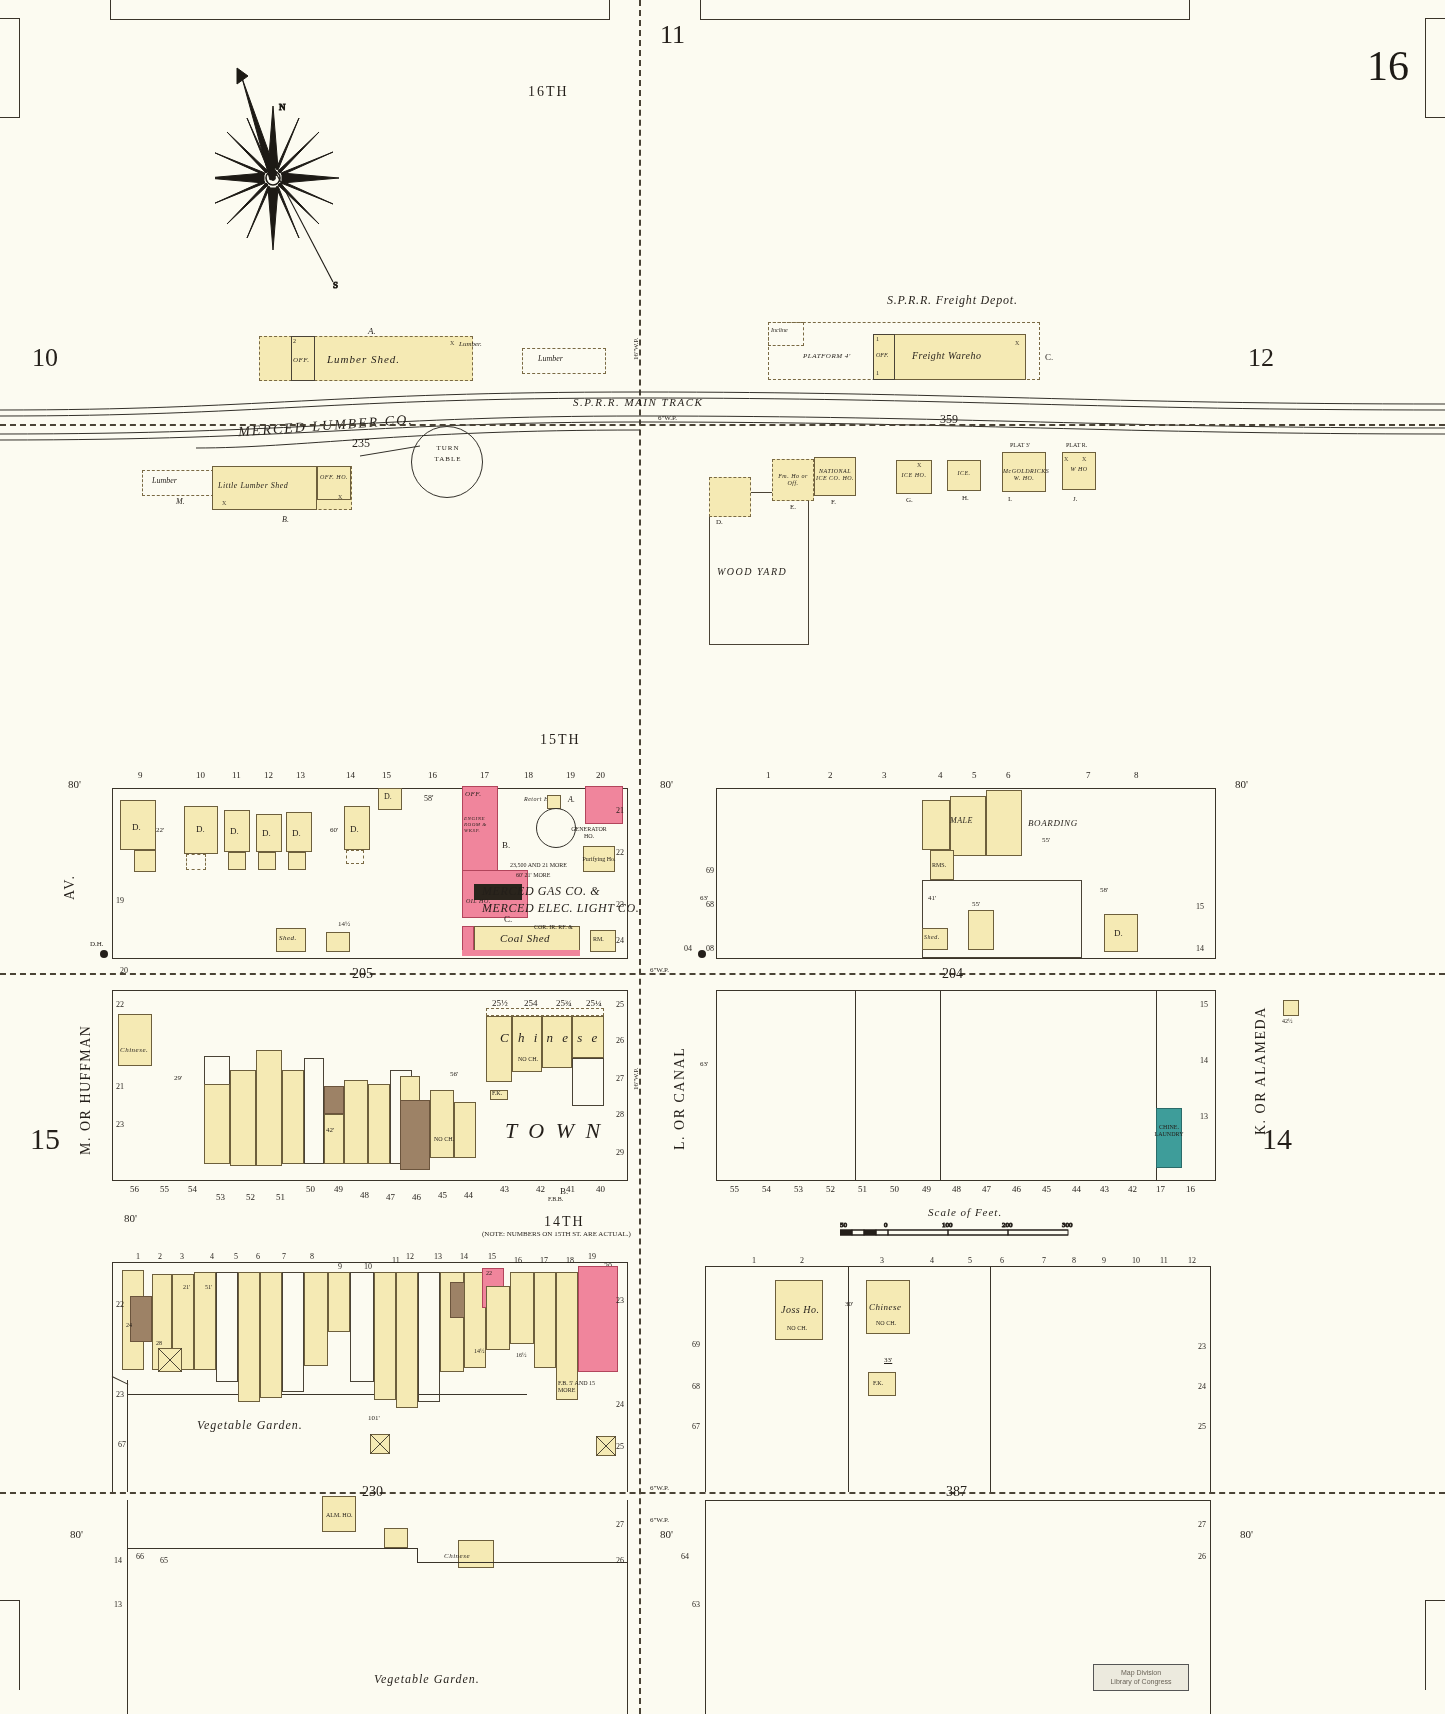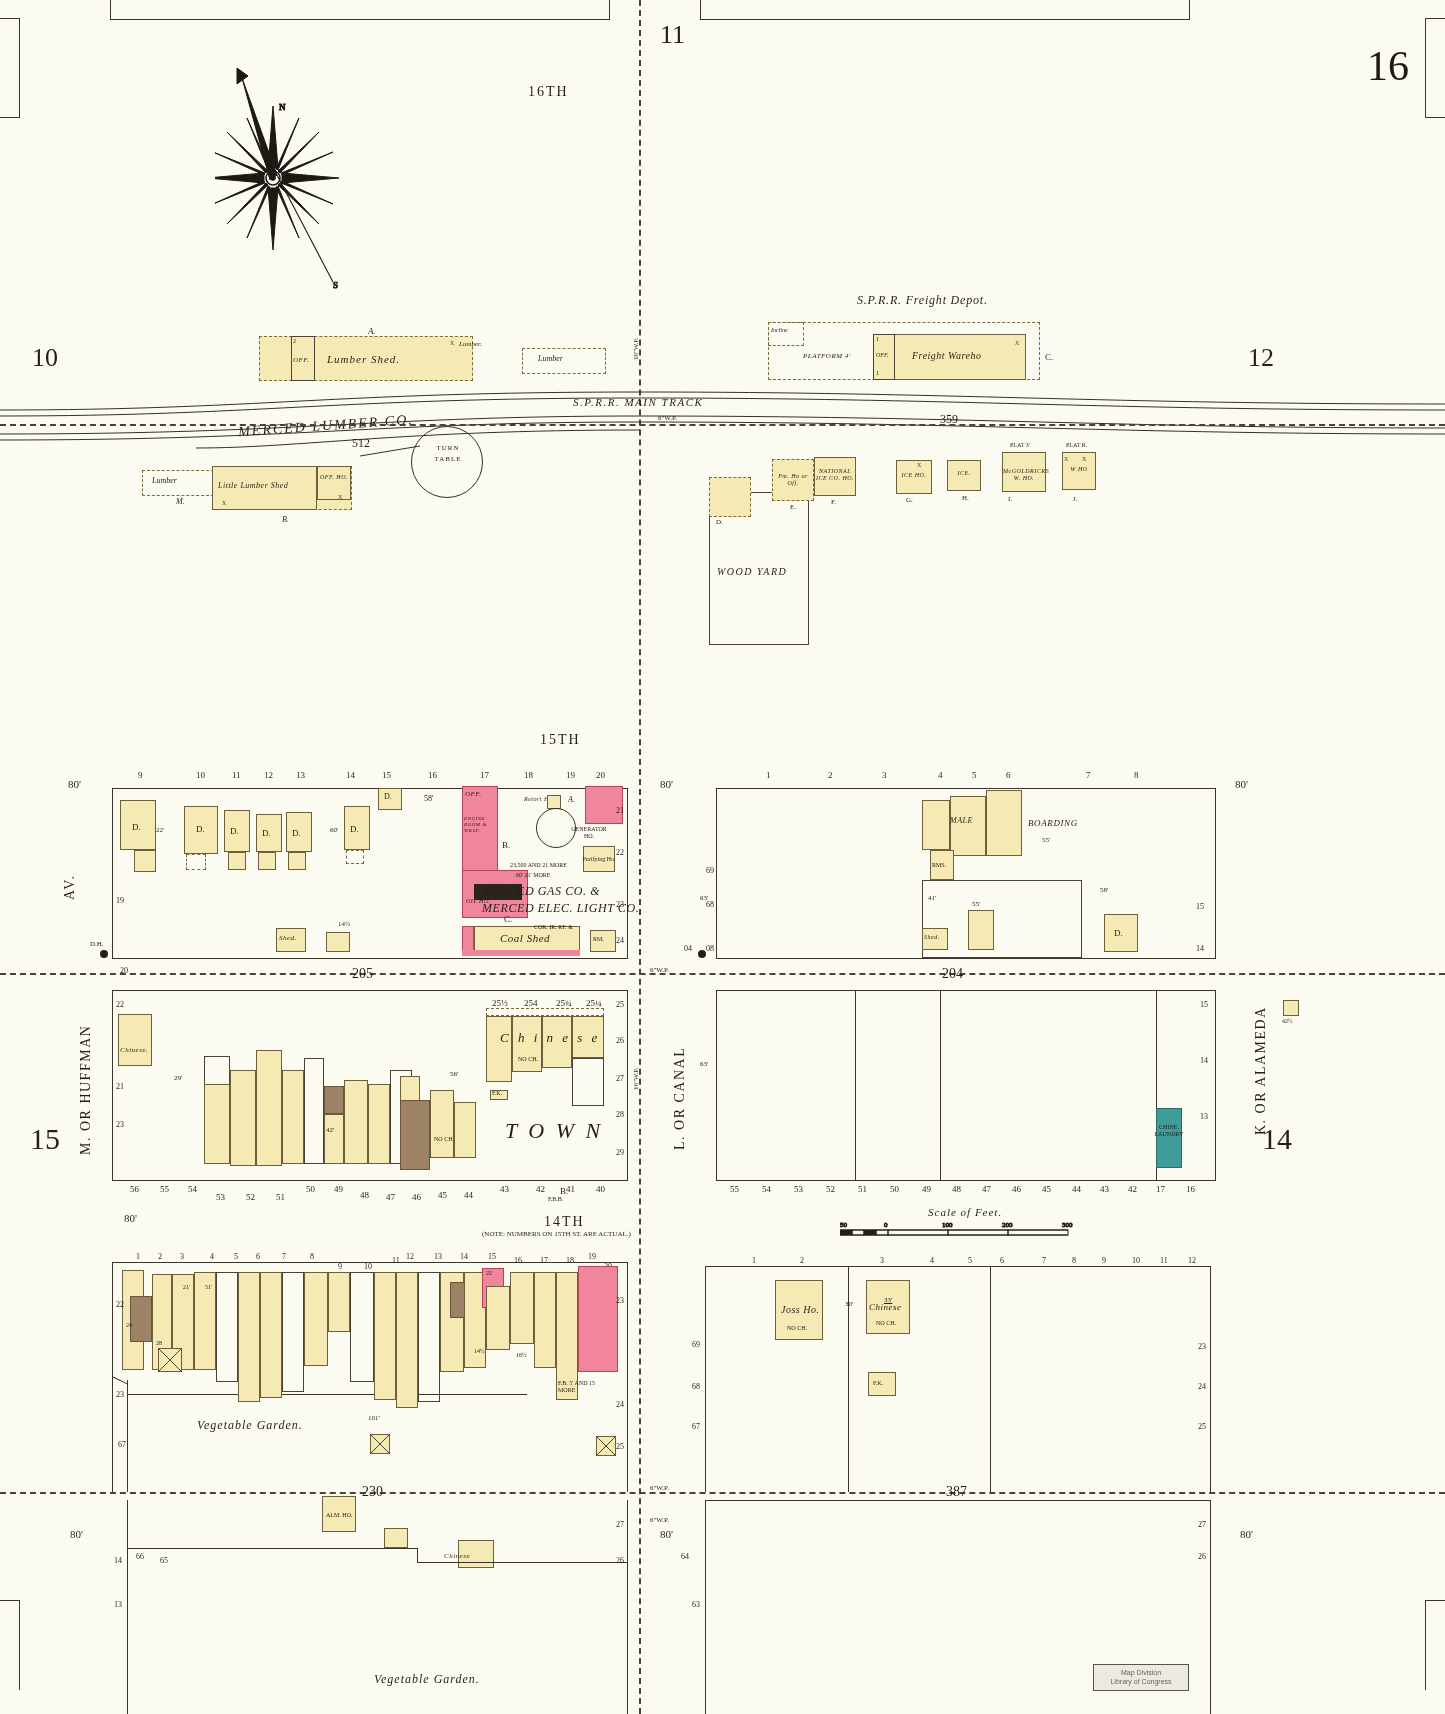--- a/index.html
+++ b/index.html
@@ -101,21 +101,21 @@
   <div class="txt s26" style="left:660px;top:20px;">11</div>
   <div class="txt s26" style="left:32px;top:343px;">10</div>
   <div class="txt s26" style="left:1248px;top:343px;">12</div>
   <div class="txt s30" style="left:30px;top:1122px;">15</div>
   <div class="txt s30" style="left:1262px;top:1122px;">14</div>
 
   <div class="street-v" style="left:639px;top:0;height:1714px;"></div>
 
   <div class="txt s14 ctr" style="left:528px;top:84px;letter-spacing:2px;">16TH</div>
 
-  <div class="txt s12 scr" style="left:857px;top:293px;letter-spacing:.8px;">S.P.R.R. Freight Depot.</div>
+  <div class="txt s12 scr" style="left:887px;top:293px;letter-spacing:.8px;">S.P.R.R. Freight Depot.</div>
   <div class="dash" style="left:768px;top:322px;width:272px;height:58px;"></div>
   <div class="dash" style="left:768px;top:322px;width:36px;height:24px;"></div>
   <div class="txt s6 ital" style="left:771px;top:327px;">Incline</div>
   <div class="txt s7 scr" style="left:803px;top:352px;letter-spacing:.5px;">PLATFORM 4'</div>
   <div class="bld" style="left:873px;top:334px;width:153px;height:46px;"></div>
   <div class="lot" style="left:873px;top:334px;width:22px;height:46px;"></div>
   <div class="txt s6 ital" style="left:876px;top:352px;">OFF.</div>
   <div class="txt s10 scr" style="left:912px;top:350px;">Freight Wareho</div>
   <div class="txt s9" style="left:1045px;top:352px;">C.</div>
   <div class="xmark" style="left:1015px;top:340px;">X</div>
@@ -141,21 +141,21 @@
       <path d="M0 54 C 300 54, 380 36, 640 36 C 960 36, 1120 48, 1445 48"></path>
       <path d="M196 62 C 300 62, 400 44, 640 44"></path>
       <path d="M360 70 L 420 60"></path>
     </g>
   </svg>
   <div class="txt s11 scr" style="left:573px;top:396px;letter-spacing:1.5px;">S.P.R.R.        MAIN  TRACK</div>
   <div class="txt s14 scr" style="left:238px;top:418px;letter-spacing:2px;transform:rotate(-4deg);">MERCED      LUMBER      CO.</div>
 
   <div class="street-h" style="left:0;top:424px;width:1445px;"></div>
 
-  <div class="txt s12" style="left:352px;top:436px;">512</div>
+  <div class="txt s12" style="left:352px;top:436px;">235</div>
   <div class="txt s12" style="left:940px;top:412px;">359</div>
   <div class="txt s7" style="left:658px;top:414px;">6"W.P.</div>
   <div class="txt s7 rot90" style="left:632px;top:360px;">16"W.P.</div>
 
   <div class="abs" style="left:411px;top:426px;width:72px;height:72px;border:1px solid #33302a;border-radius:50%;"></div>
   <div class="txt s7 ctr" style="left:424px;top:443px;width:48px;white-space:normal;line-height:1.6;letter-spacing:1px;">TURN<br>TABLE</div>
 
   <div class="dash" style="left:142px;top:470px;width:72px;height:26px;"></div>
   <div class="txt s8 ital" style="left:152px;top:476px;">Lumber</div>
   <div class="txt s8 ital" style="left:176px;top:497px;">M.</div>
@@ -618,21 +618,21 @@
   <div class="bld" style="left:775px;top:1280px;width:48px;height:60px;"></div>
   <div class="txt s10 scr" style="left:781px;top:1304px;">Joss Ho.</div>
   <div class="txt s6" style="left:787px;top:1325px;">NO CH.</div>
   <div class="txt s7" style="left:845px;top:1300px;">30'</div>
 
   <div class="bld" style="left:866px;top:1280px;width:44px;height:54px;"></div>
   <div class="txt s9 scr" style="left:869px;top:1302px;">Chinese</div>
   <div class="txt s6" style="left:876px;top:1320px;">NO CH.</div>
 
   <div class="bld" style="left:868px;top:1372px;width:28px;height:24px;"></div>
-  <div class="txt s7" style="left:884px;top:1296px;text-decoration:underline;">33'</div>
+  <div class="txt s7" style="left:884px;top:1356px;text-decoration:underline;">33'</div>
   <div class="txt s6" style="left:873px;top:1380px;">F.K.</div>
 
   <div class="txt s8" style="left:692px;top:1340px;">69</div>
   <div class="txt s8" style="left:692px;top:1382px;">68</div>
   <div class="txt s8" style="left:692px;top:1422px;">67</div>
   <div class="txt s8" style="left:1198px;top:1342px;">23</div>
   <div class="txt s8" style="left:1198px;top:1382px;">24</div>
   <div class="txt s8" style="left:1198px;top:1422px;">25</div>
 
   <div class="txt s14" style="left:946px;top:1484px;">387</div>

